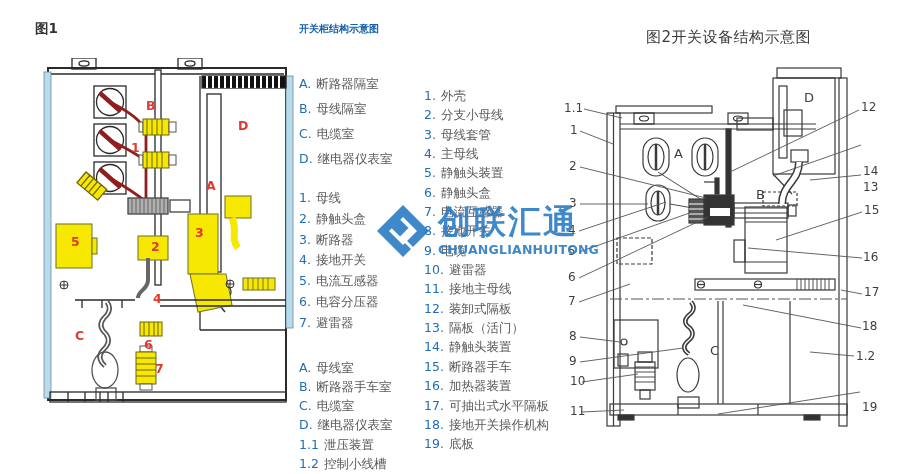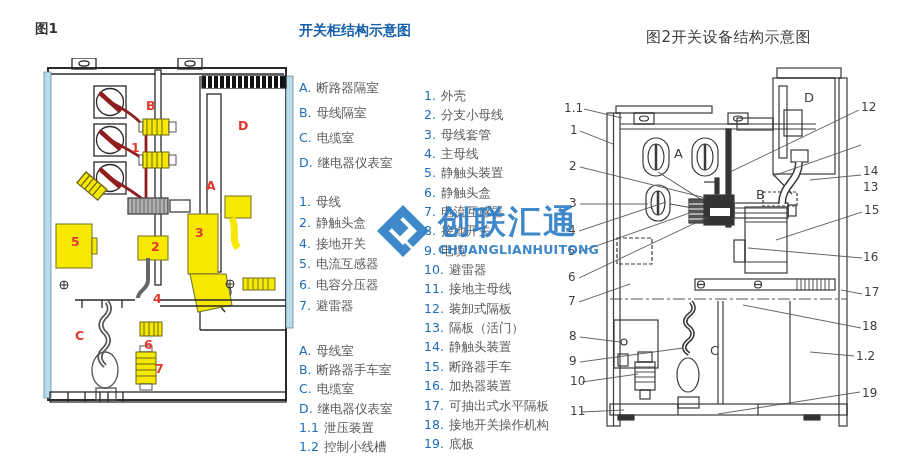--- a/index.html
+++ b/index.html
@@ -3,21 +3,21 @@
 <meta charset="utf-8">
 <style>
   html,body{margin:0;padding:0;background:#fff;}
   .canvas{position:relative;width:900px;height:474px;background:#ffffff;overflow:hidden;
           font-family:"DejaVu Sans","Liberation Sans",sans-serif;}
   .fig1-caption{position:absolute;left:35px;top:20px;font-size:13.5px;font-weight:600;color:#333;}
   .fig2-title{position:absolute;left:646px;top:28px;font-size:15px;color:#3a3a3a;letter-spacing:0.5px;}
   .legend-col{position:absolute;white-space:nowrap;}
   .legend-col1{left:299px;top:22px;width:130px;}
   .legend-col2{left:424px;top:88px;width:142px;}
-  .legend-title{font-size:14px;font-weight:bold;color:#1560ac;margin-bottom:14px;}
+  .legend-title{font-size:10px;font-weight:bold;color:#1560ac;margin-bottom:14px;}
   .list{display:block;}
   .list-a .lr{height:25px;}
   .list-b .lr{height:20.8px;}
   .list-c .lr{height:19.3px;}
   .list-d .lr{height:19.35px;}
   .lr{font-size:12.5px;white-space:nowrap;}
   .lr .k{color:#1f6db8;margin-right:5px;}
   .lr .t{color:#58595b;}
   .gap-b{height:14px;}
   .fig-wrap{position:absolute;}
@@ -233,20 +233,21 @@
     <div class="list list-a">
         <div class="lr"><span class="k">A.</span><span class="t">断路器隔室</span></div>
         <div class="lr"><span class="k">B.</span><span class="t">母线隔室</span></div>
         <div class="lr"><span class="k">C.</span><span class="t">电缆室</span></div>
         <div class="lr"><span class="k">D.</span><span class="t">继电器仪表室</span></div>
       </div>
     <div class="gap-b"></div>
     <div class="list list-b">
         <div class="lr"><span class="k">1.</span><span class="t">母线</span></div>
         <div class="lr"><span class="k">2.</span><span class="t">静触头盒</span></div>
+        <div class="lr"><span class="k">3.</span><span class="t">断路器</span></div>
         <div class="lr"><span class="k">4.</span><span class="t">接地开关</span></div>
         <div class="lr"><span class="k">5.</span><span class="t">电流互感器</span></div>
         <div class="lr"><span class="k">6.</span><span class="t">电容分压器</span></div>
         <div class="lr"><span class="k">7.</span><span class="t">避雷器</span></div>
       </div>
     <div style="height:24px;"></div>
     <div class="list list-c">
         <div class="lr"><span class="k">A.</span><span class="t">母线室</span></div>
         <div class="lr"><span class="k">B.</span><span class="t">断路器手车室</span></div>
         <div class="lr"><span class="k">C.</span><span class="t">电缆室</span></div>
@@ -457,21 +458,21 @@
         <span class="fig2-callout" style="left: 12px; top: 323px;">10</span>
         <span class="fig2-callout" style="left: 12px; top: 353px;">11</span>
         <span class="fig2-callout" style="left: 303px; top: 49px;">12</span>
         <span class="fig2-callout" style="left: 305px; top: 85px; margin-top: 44px;">13</span>
         <span class="fig2-callout" style="left: 305px; top: 113px;">14</span>
         <span class="fig2-callout" style="left: 306px; top: 152px;">15</span>
         <span class="fig2-callout" style="left: 305px; top: 199px;">16</span>
         <span class="fig2-callout" style="left: 306px; top: 234px;">17</span>
         <span class="fig2-callout" style="left: 304px; top: 268px;">18</span>
         <span class="fig2-callout" style="left: 298px; top: 298px;">1.2</span>
-        <span class="fig2-callout" style="left: 304px; top: 335px;">19</span>
+        <span class="fig2-callout" style="left: 304px; top: 349px;">19</span>
       </div>
   </div>
 
   <div class="watermark">
     <svg width="58" height="60" viewBox="0 0 58 60">
       <path d="M29 3 L55 29 L29 55 L3 29 Z M29 15 L15 29 L29 43 L43 29 Z" fill-rule="evenodd" fill="#2b7cc4"></path>
       <rect x="20" y="20" width="12" height="12" transform="rotate(45 26 26)" fill="#2b7cc4"></rect>
       <line x1="30" y1="38" x2="44" y2="52" stroke="#ffffff" stroke-width="3"></line>
     </svg>
     <div class="wm-textblock">

